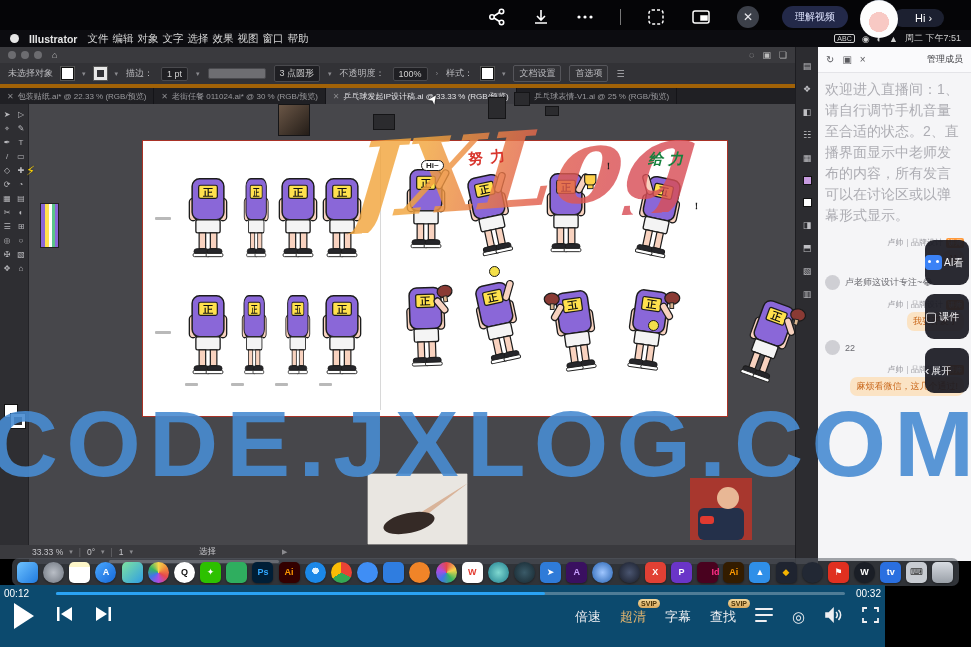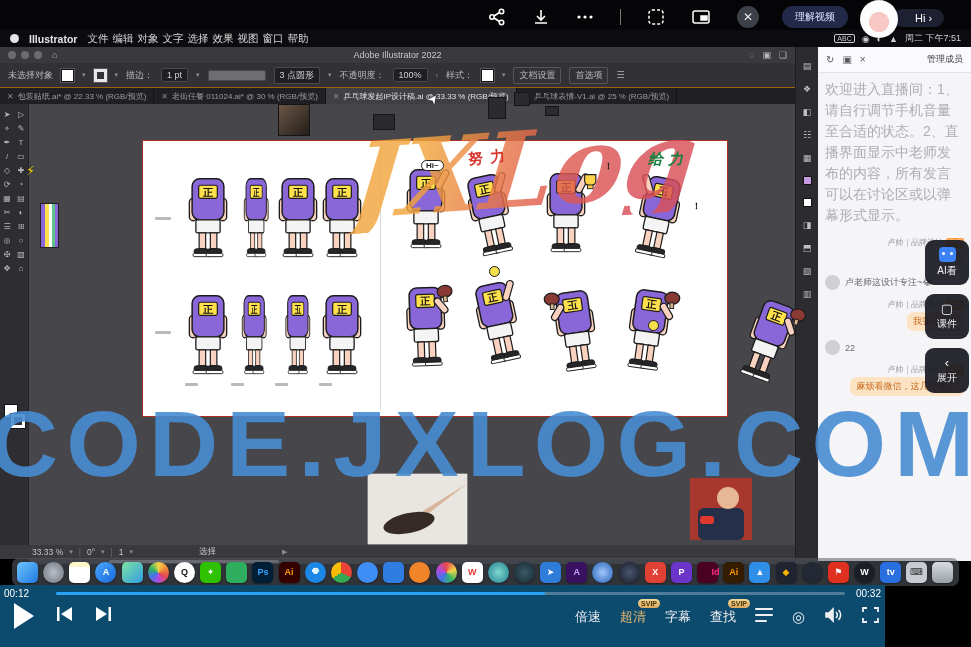--- a/index.html
+++ b/index.html
@@ -19,21 +19,21 @@
 
   
   .ai-titlebar{position:absolute;left:0;top:47px;width:795px;height:16px;background:#3a3a3e;
     display:flex;align-items:center;padding:0 8px;font-size:9px;color:#c8c8c8}
   .traffic{display:flex;gap:5px;margin-right:10px}
   .traffic i{width:8px;height:8px;border-radius:50%;background:#6c6c70;display:block}
   .ai-title{position:absolute;left:0;right:0;text-align:center;pointer-events:none}
   .tb-right{margin-left:auto;display:flex;gap:8px;color:#bdbdbd;z-index:1}
 
   .ai-options{position:absolute;left:0;top:63px;width:795px;height:25px;background:#323236;
-    border-bottom:1px solid #a16207;display:flex;align-items:center;gap:8px;padding:0 8px;
+    border-bottom:4px solid #a16207;display:flex;align-items:center;gap:8px;padding:0 8px;
     font-size:9px;color:#b9b9bd;white-space:nowrap}
   .swatch{width:13px;height:13px;background:#fff;border:1px solid #111;box-shadow:0 0 0 1px #555}
   .stroke-box{width:13px;height:13px;border:3px solid #e8e8e8;background:transparent;box-shadow:0 0 0 1px #555}
   .opt-field{background:#1f1f23;border:1px solid #4a4a4e;border-radius:2px;padding:1px 5px;color:#cfcfcf}
   .wprofile{width:58px;height:11px;background:#6e6e72;border:1px solid #4a4a4e;border-radius:2px}
   .chev{color:#8b8b8f;font-size:7px}
 
   .ai-tabs{position:absolute;left:0;top:88px;width:795px;height:16px;background:#202024;
     display:flex;align-items:stretch;font-size:8px;color:#9a9a9e}
   .tab{display:flex;align-items:center;gap:4px;padding:0 7px;border-right:1px solid #141418;
@@ -91,21 +91,21 @@
   .msg.right{align-items:flex-end}
   .mrow{display:flex;align-items:center;gap:5px}
   .avatar{width:15px;height:15px;border-radius:50%;background:#cfcfd4;flex:none}
   .mname{font-size:8px;color:#9a9aa0;display:flex;align-items:center;gap:3px;margin-bottom:2px}
   .mbadge{background:#ff9a3c;color:#fff;font-size:7px;border-radius:2px;padding:0 2px}
   .bubble{background:#fbe3c4;color:#c9681c;font-size:9px;border-radius:7px;padding:3px 6px;max-width:120px}
   .ltext{color:#6a6a70;font-size:9px}
 
   .side-btns{position:absolute;left:925px;top:240px;display:flex;flex-direction:column;gap:9px;z-index:6}
   .sbtn{width:44px;height:45px;background:rgba(26,26,34,.93);border-radius:9px;display:flex;
-    flex-direction:column;align-items:center;justify-content:center;gap:2px;color:#f2f2f5;font-size:10px}
+    flex-direction:row;align-items:center;justify-content:flex-start;gap:2px;color:#f2f2f5;font-size:10px}
   .sbtn .ai-ic{width:17px;height:15px;border-radius:4px;background:#3b82f6;position:relative}
   .sbtn .ai-ic:after{content:"";position:absolute;left:3px;top:5px;width:3px;height:3px;background:#fff;border-radius:50%;box-shadow:8px 0 0 #fff}
   .sbtn .gl{font-size:13px;line-height:13px}
 
   
   .cursor{position:absolute;z-index:7;color:#fff;font-size:12px;text-shadow:0 0 2px #000;transform:rotate(-55deg)}
   .bolt{position:absolute;left:26px;top:163px;z-index:5;color:#ffd400;font-size:13px;text-shadow:0 0 2px #333}
   .palette{position:absolute;left:40px;top:203px;width:19px;height:45px;z-index:5;border:1px solid #222;
     background:repeating-linear-gradient(90deg,#8a67d8 0 4px,#ffe14d 4px 8px,#fff 8px 11px,#5bc48a 11px 14px)}
 
@@ -215,21 +215,20 @@
     </span>
   </div>
 
   <div class="ai-titlebar">
     <span class="traffic">
         <i></i>
         <i></i>
         <i></i>
       </span>
     <span>⌂</span>
-    <span class="ai-title">Adobe Illustrator 2022</span>
     <span class="tb-right">
       <span>◌</span>
       <span>▣</span>
       <span>❏</span>
     </span>
   </div>
 
   <div class="ai-options">
     <span>未选择对象</span>
     <span class="swatch"></span>

